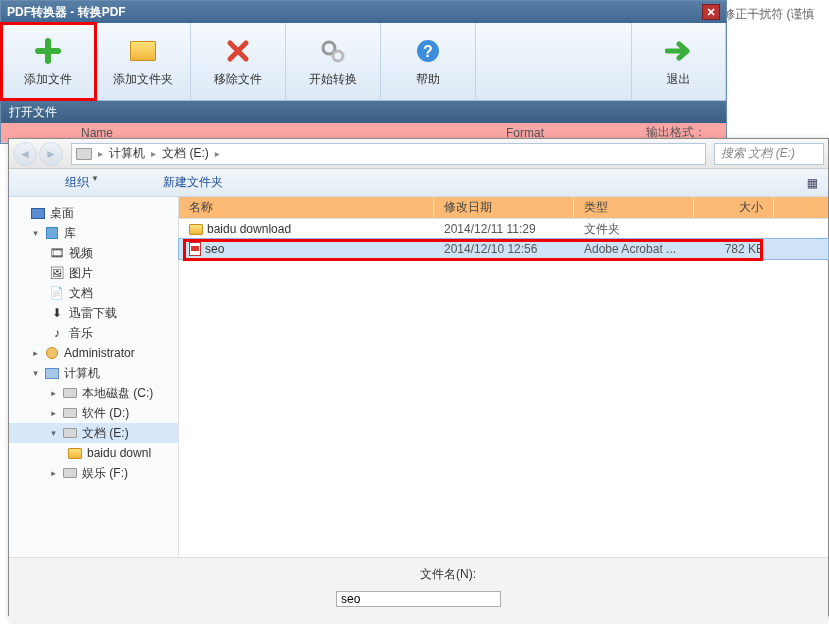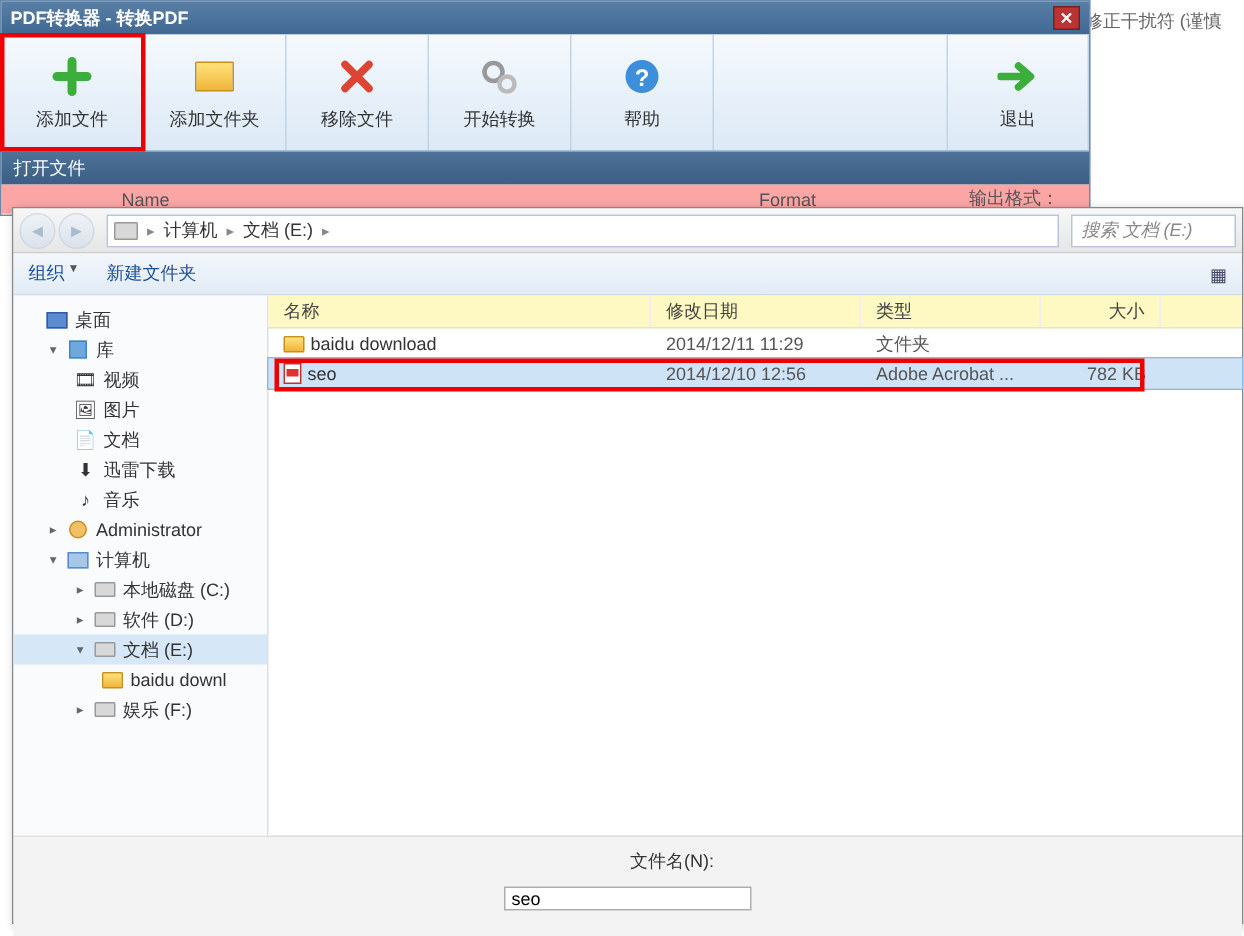--- a/index.html
+++ b/index.html
@@ -31,35 +31,35 @@
 .dialog { position: absolute; left: 8px; top: 138px; width: 821px; height: 478px; background: #fff; border: 1px solid #888; z-index: 2; box-shadow: 2px 2px 6px rgba(0,0,0,.3); }
 .navbar { height: 30px; background: linear-gradient(#f7f7f7,#e6e6e6); display: flex; align-items: center; border-bottom: 1px solid #ccc; padding: 0 4px; gap: 2px; }
 .navbtn { width: 24px; height: 24px; border: 1px solid #b5c6da; border-radius: 50%; background: linear-gradient(#eaf1f9,#cdddee); display: flex; align-items: center; justify-content: center; color: #6a8bb0; cursor: pointer; }
 .navbtn.disabled { opacity: .5; }
 .breadcrumb { flex: 1; height: 22px; border: 1px solid #b5c6da; background: #fff; display: flex; align-items: center; padding: 0 4px; gap: 6px; color: #333; margin: 0 6px; }
 .breadcrumb .sep { color: #888; font-size: 10px; }
 .breadcrumb .drive-icon { width:16px; height:12px; background:#d8d8d8; border:1px solid #999; border-radius:1px; }
 .searchbox { width: 110px; height: 22px; border: 1px solid #b5c6da; background: #fff; display: flex; align-items: center; padding: 0 6px; color: #888; font-style: italic; }
 
 .cmdbar { height: 28px; background: linear-gradient(#f2f6fb,#e2ecf6); border-bottom: 1px solid #d0dae6; display: flex; align-items: center; padding: 0 10px; gap: 18px; color: #1a4e9a; font-size: 12px; }
-.cmdbar .item { cursor: pointer; display: flex; align-items: flex-start; gap: 2px;}
+.cmdbar .item { cursor: pointer; display: flex; align-items: flex-start; gap: 2px; margin-left: 46px;}
 .cmdbar .spacer { flex:1; }
 .cmdbar .viewbtn { color: #446; cursor: pointer; }
 
 .body { display: flex; height: 360px; }
 .tree { width: 170px; border-right: 1px solid #e0e0e0; padding: 6px 0; overflow: hidden; background: #fafbfd; }
 .tree .node { display: flex; align-items: center; gap: 4px; height: 20px; padding-left: 8px; color: #333; cursor: pointer; white-space: nowrap; }
 .tree .node.l1 { padding-left: 22px; }
 .tree .node.l2 { padding-left: 40px; }
 .tree .node.sel { background: #d6e8f8; }
 .tree .tw { width: 9px; font-size: 9px; color: #666; display: inline-block; text-align: center;}
 .tree .ic { width: 16px; height: 14px; display: inline-flex; align-items: center; justify-content: center; }
 
 .listpane { flex: 1; display: flex; flex-direction: column; }
-.listhead { height: 22px; display: flex; border-bottom: 1px solid #e0e0e0; background: #fef9c3; color: #444; font-size: 12px; }
+.listhead { height: 22px; display: flex; border-bottom: 1px solid #e0e0e0; background: #fdba74; color: #444; font-size: 12px; }
 .listhead div { display: flex; align-items: center; padding-left: 10px; border-right: 1px solid #eee; }
 .col-name { width: 255px; }
 .col-date { width: 140px; }
 .col-type { width: 120px; }
 .col-size { width: 80px; justify-content: flex-end; padding-right: 10px; }
 .listbody { flex: 1; position: relative; }
 .row { height: 20px; display: flex; align-items: center; font-size: 12px; color: #333; }
 .row .cname { width: 255px; display: flex; align-items: center; gap: 4px; padding-left: 10px; }
 .row .cdate { width: 140px; padding-left: 10px; color: #555;}
 .row .ctype { width: 120px; padding-left: 10px; color: #555;}

